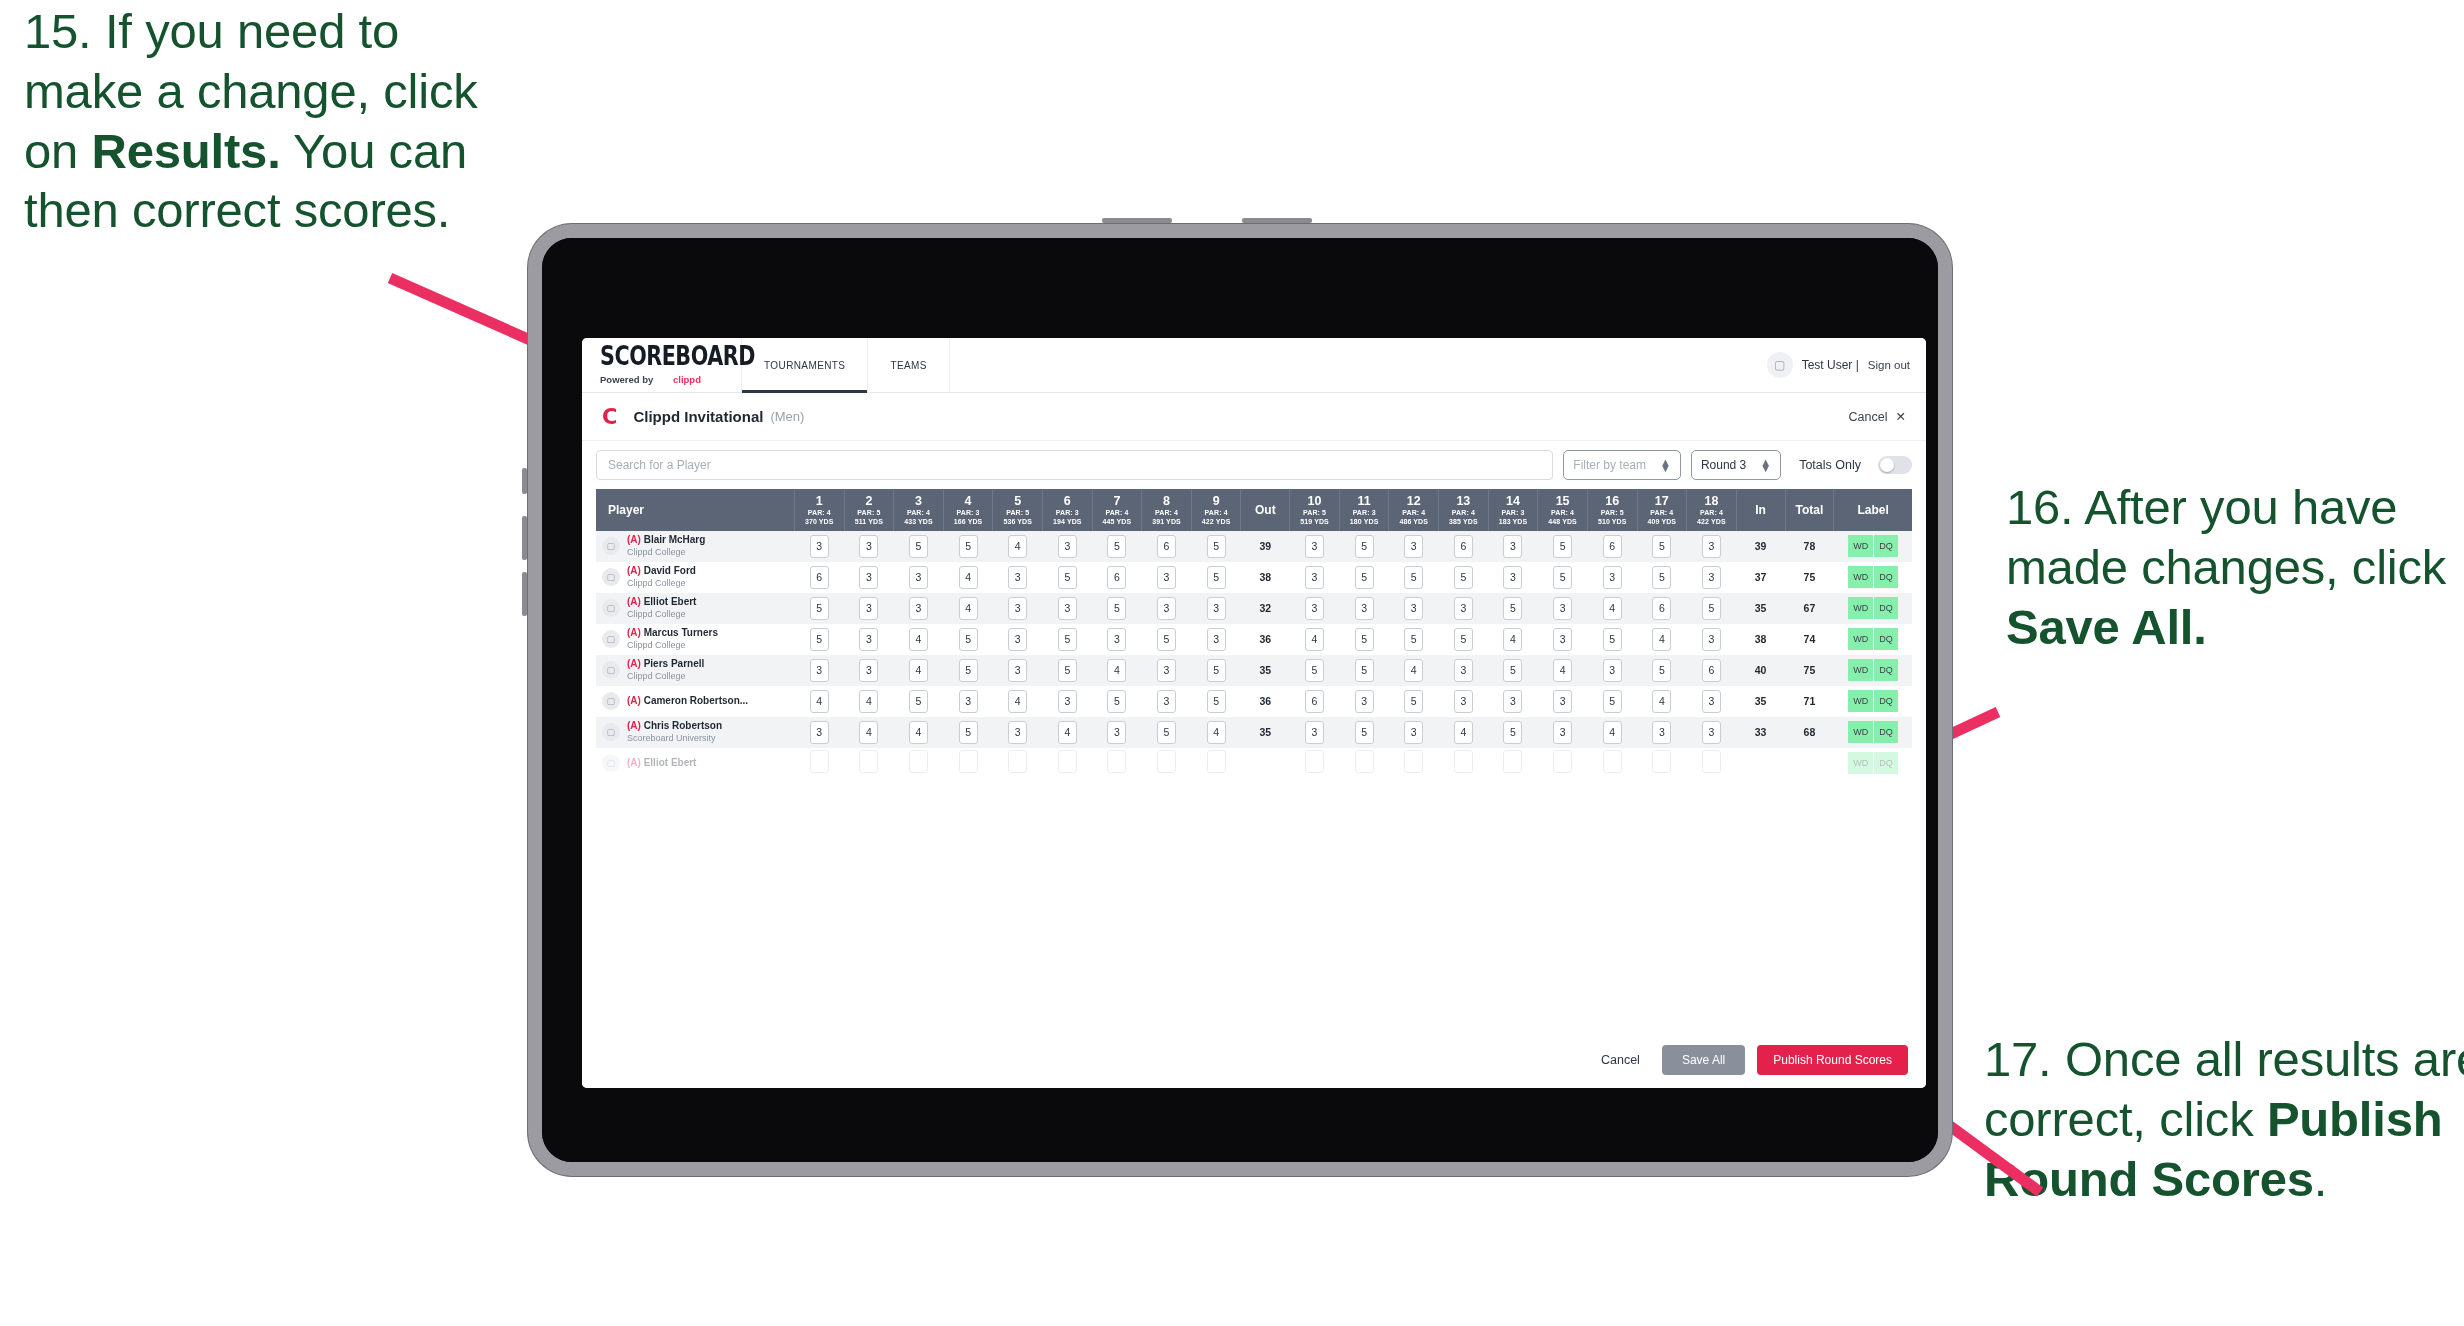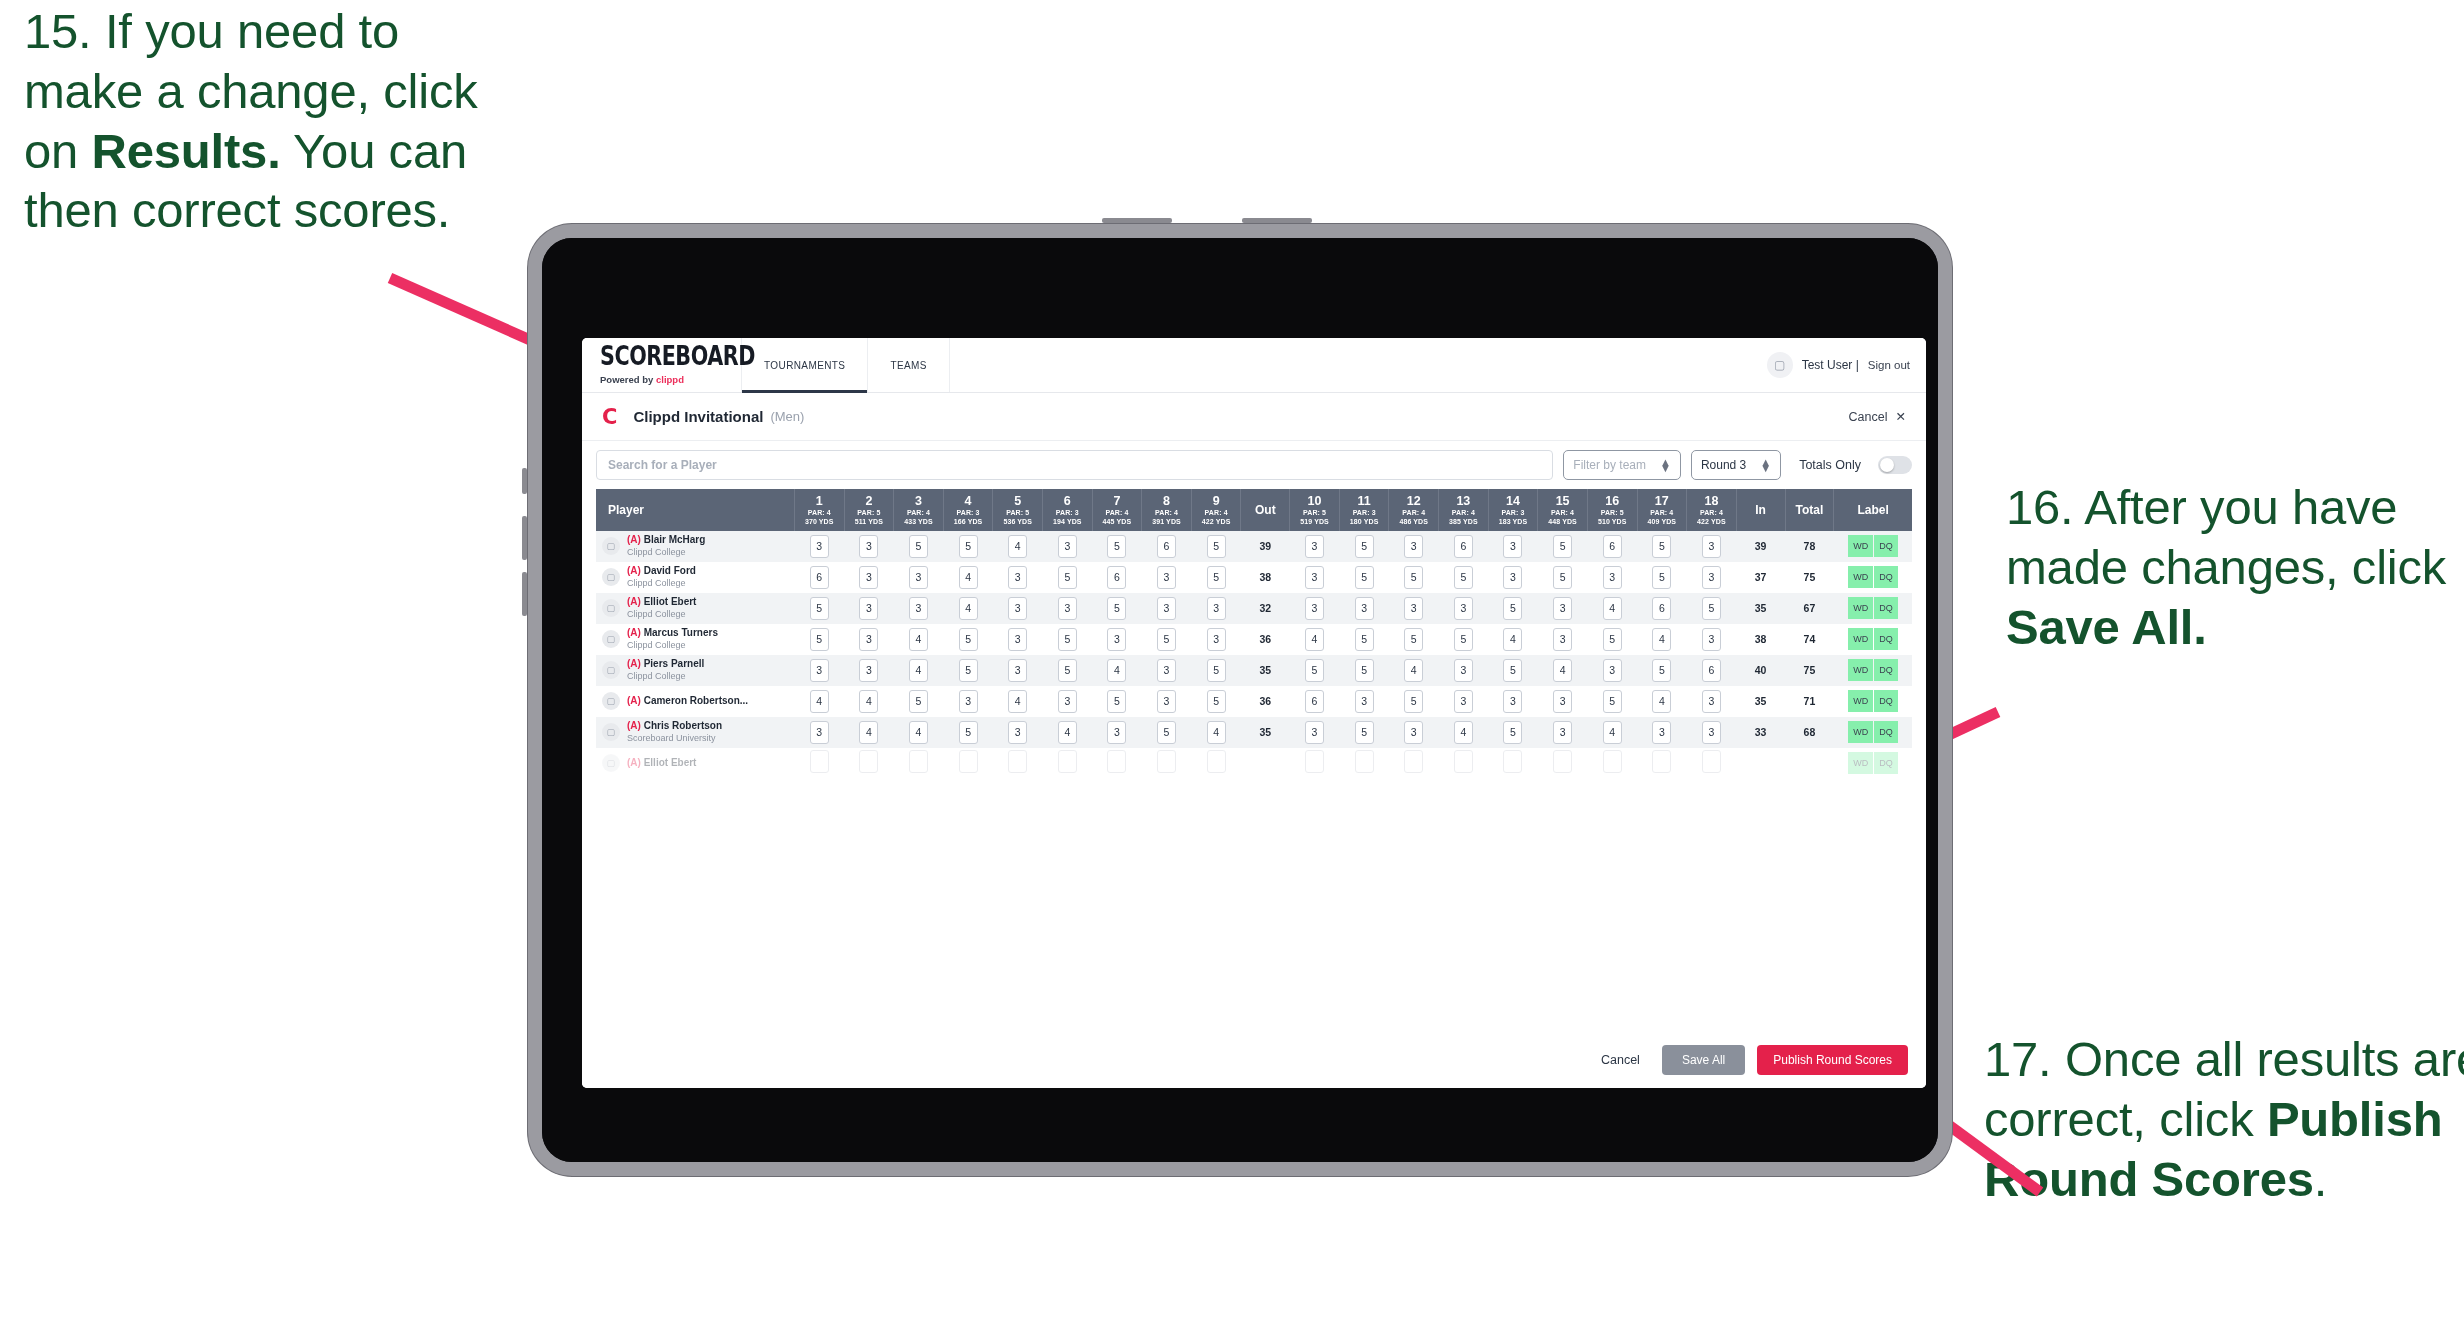--- a/index.html
+++ b/index.html
@@ -78,21 +78,21 @@
     font-family: "DejaVu Sans", sans-serif;
     font-weight: 700;
     font-size: 22px;
     letter-spacing: -0.5px;
     color: #161b24;
     transform: scaleY(1.18) scaleX(0.94);
     transform-origin: left center;
     line-height: 1;
   }
   #brand-sub { font-size: 9.5px; color: #3b4250; margin-top: 6px; font-weight: 600; }
-  #brand-sub .c { color: #ec2f5b; font-weight: 700; }
+  #brand-sub .c { color: #ec2f5b; font-weight: 700; margin-left: 17px; }
   .topnav-tab {
     display: flex; align-items: center; padding: 0 22px;
     font-size: 10px; letter-spacing: 0.4px; color: #2c3645;
     border-right: 1px solid #eceef1;
     position: relative;
   }
   .topnav-tab.active::after {
     content: ""; position: absolute; left: 0; right: 0; bottom: -1px;
     height: 3px; background: #2d3748;
   }
@@ -137,21 +137,20 @@
   #filterbar {
     height: 48px; background: #fff;
     display: flex; align-items: center; padding: 0 14px; gap: 10px;
   }
   #search-input {
     flex: 1; height: 30px;
     border: 1px solid #d9dde3; border-radius: 4px;
     background: #fff; padding: 0 11px;
     font-size: 12px; color: #be185d;
     font-family: "Liberation Sans", sans-serif;
-    font-weight: bold;
   }
   #search-input::placeholder { color: #a8afba; }
   .select-box {
     height: 30px; border: 1px solid #8f97a3; border-radius: 5px;
     display: flex; align-items: center; padding: 0 9px; gap: 14px;
     font-size: 12px; background: #fff; white-space: nowrap;
   }
   #team-select { min-width: 98px; color: #a8afba; }
   #round-select { min-width: 86px; color: #2c3645; }
   .stepper { display: flex; flex-direction: column; line-height: 0.55; font-size: 11px; color: #6b7280; }

